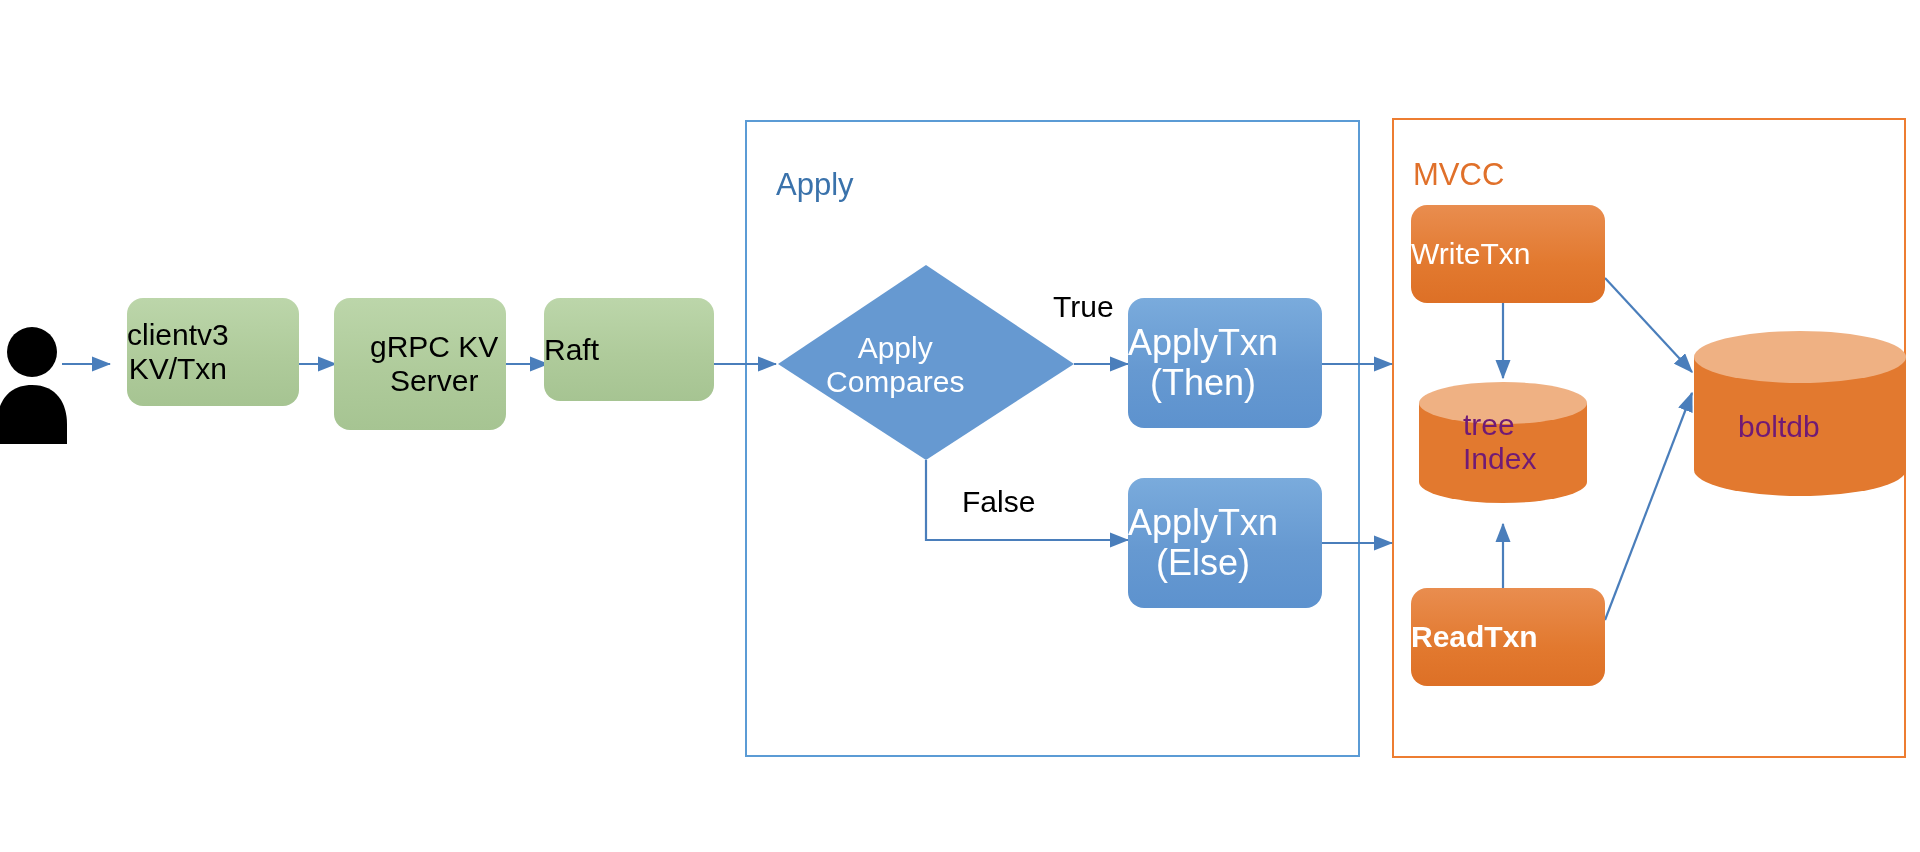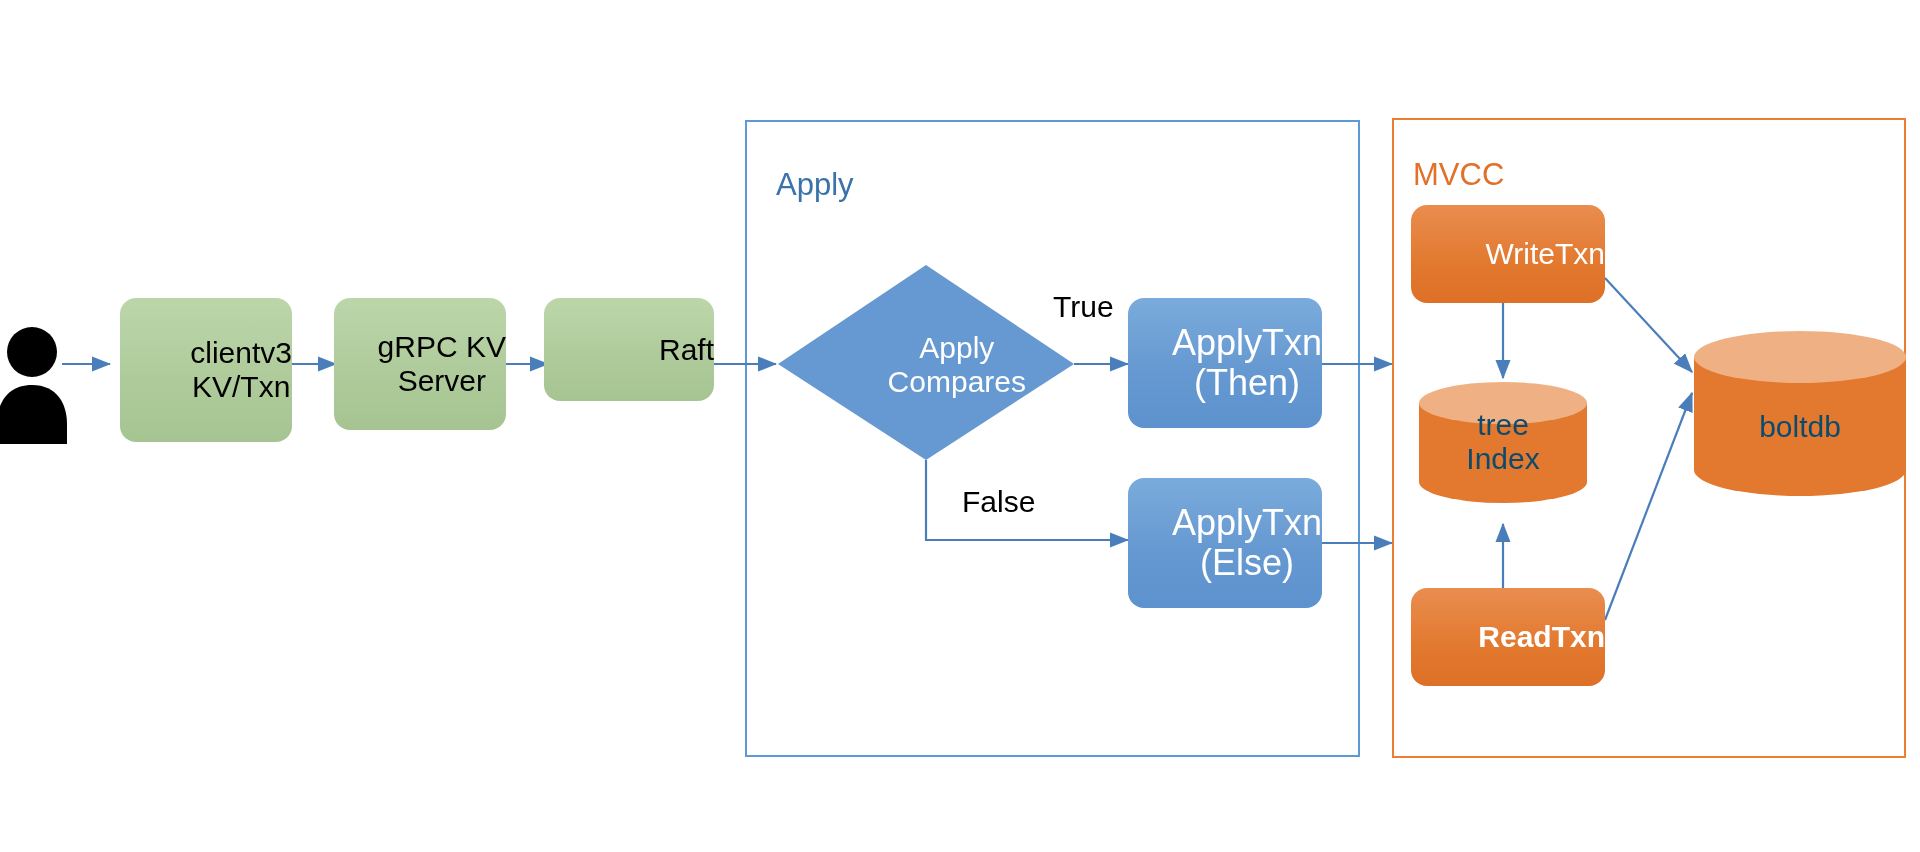--- a/index.html
+++ b/index.html
@@ -22,21 +22,21 @@
     left: 0;
     top: 0;
     width: 1920px;
     height: 852px;
     pointer-events: none;
   }
   .node {
     position: absolute;
     display: flex;
     align-items: center;
-    justify-content: flex-end;
+    justify-content: flex-start;
     text-align: center;
     line-height: 1.12;
     box-sizing: border-box;
   }
   .rrect {
     border-radius: 16px;
   }
   .green {
     background: linear-gradient(180deg, #bcd6aa 0%, #afcb9b 55%, #a6c492 100%);
     color: #000000;
@@ -71,25 +71,25 @@
   .label-apply { color: #3a72ab; }
   .label-mvcc { color: #e0702a; }
   .edge-label {
     position: absolute;
     font-size: 30px;
     color: #000000;
     white-space: nowrap;
   }
   .cyl-label {
     position: absolute;
-    text-align: center;
-    color: #0c4a6e;
+    color: #701a75;
     font-size: 30px;
     line-height: 1.12;
     pointer-events: none;
+    margin-left: 44px;
   }
   .two-line span { display: block; }
 </style>
 </head>
 <body>
 
 <div id="stage">
 
   <div class="group-box group-apply" style="left:745px; top:120px; width:615px; height:637px;"></div>
   <div class="group-label label-apply" style="left:776px; top:167px;">Apply</div>
@@ -148,21 +148,21 @@
     </g>
   </svg>
 
   <div class="node two-line" style="left:826px; top:330px; width:200px; height:70px; color:#ffffff; font-size:30px;">
     <div>
       <span>Apply</span>
       <span>Compares</span>
     </div>
   </div>
 
-  <div class="node rrect green two-line" style="left:120px; top:298px; width:172px; height:144px;">
+  <div class="node rrect green two-line" style="left:127px; top:298px; width:172px; height:108px;">
     <div>
       <span>clientv3</span>
       <span>KV/Txn</span>
     </div>
   </div>
 
   <div class="node rrect green two-line" style="left:334px; top:298px; width:172px; height:132px;padding-left:36px;">
     <div>
       <span>gRPC KV</span>
       <span>Server</span>

